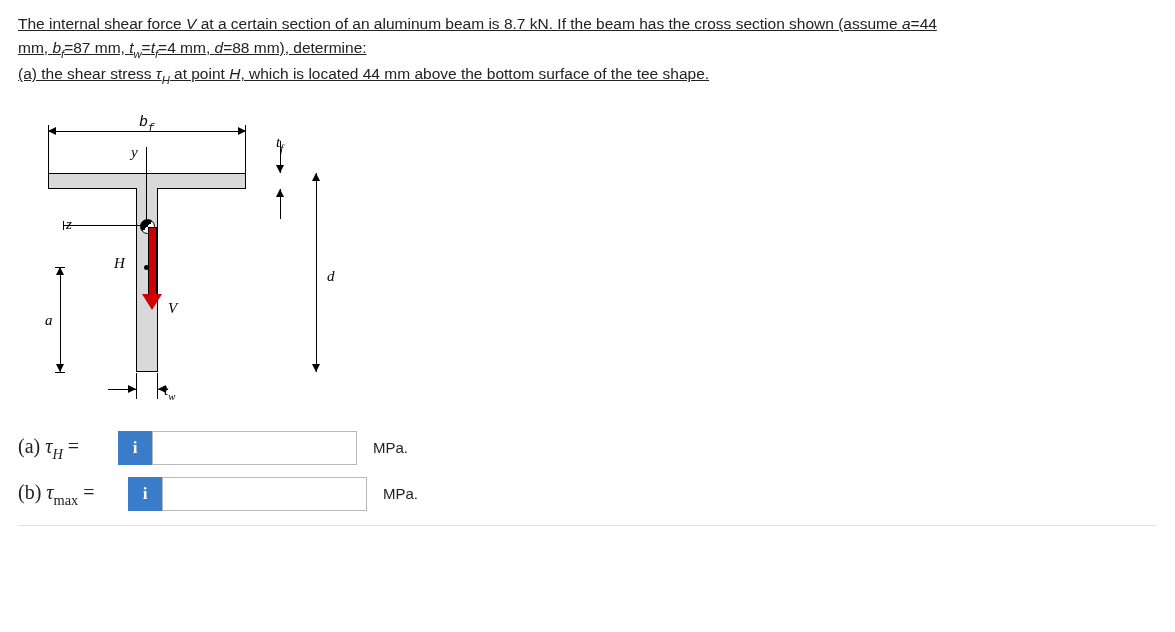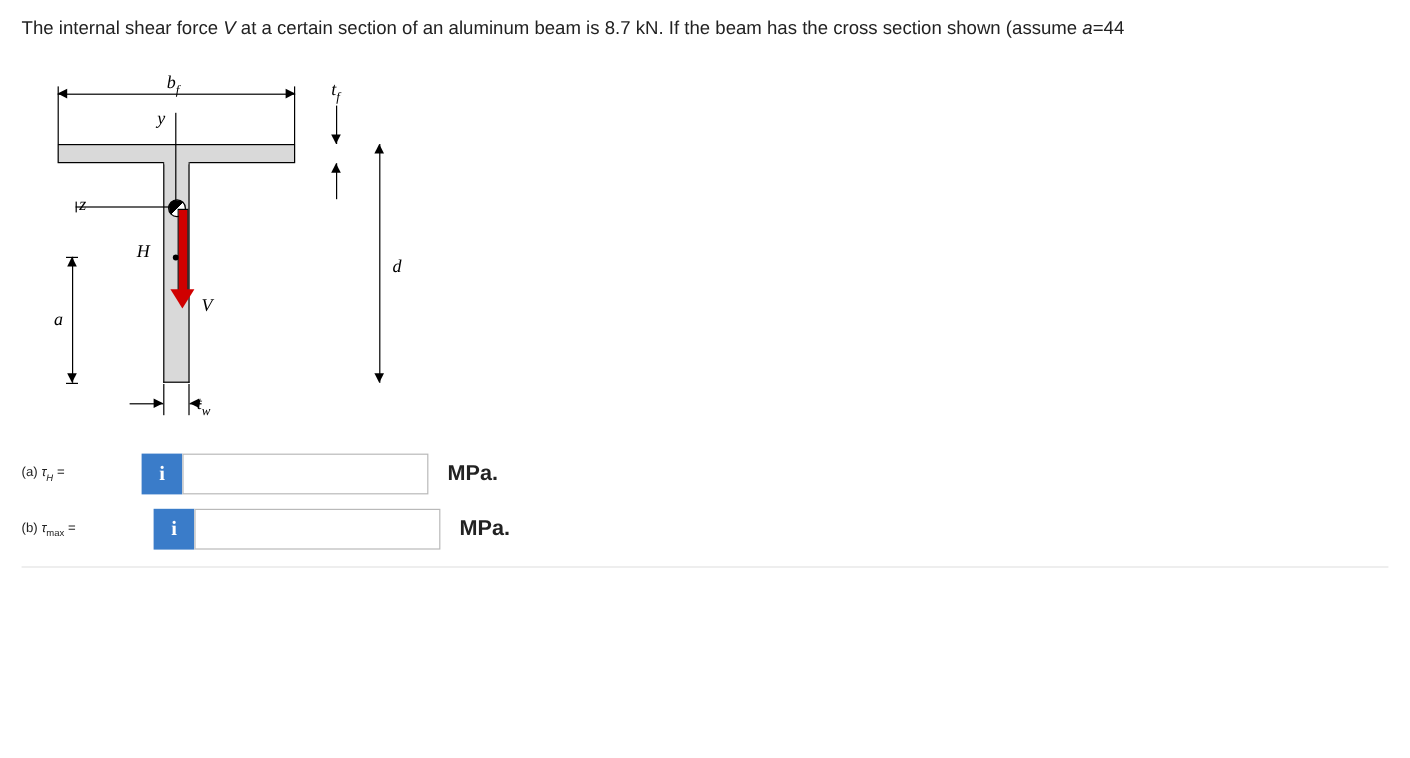--- a/index.html
+++ b/index.html
@@ -6,21 +6,21 @@
     margin: 0;
     padding: 12px 18px;
     font-family: "Helvetica Neue", Helvetica, Arial, sans-serif;
     font-size: 15.5px;
     line-height: 1.55;
     color: #222;
     background: #fff;
     width: 1175px;
     box-sizing: border-box;
   }
-  .prompt p { margin: 0; }
+  .prompt p { margin: 0; text-decoration: underline; }
   .it { font-style: italic; }
   .sub { font-size: 0.72em; vertical-align: sub; position: relative; top: 1px; }
 
   .figure-area {
     margin-top: 28px;
     width: 340px;
     height: 300px;
     position: relative;
   }
   .fig-label {
@@ -167,21 +167,22 @@
   .answers-block { margin-top: 14px; }
   .answers-heading { font-size: 15.5px; margin-bottom: 18px; }
   .answer-row {
     display: flex;
     align-items: center;
     gap: 0;
     margin-bottom: 12px;
   }
   .answer-label {
     width: 100px;
-    font-size: 11px;
+    font-size: 20px;
+    font-family: Liberation Serif, serif;
   }
   .info-btn {
     width: 34px;
     height: 34px;
     background: #3a7cc9;
     color: #fff;
     font-family: "Times New Roman", serif;
     font-weight: bold;
     font-size: 17px;
     display: flex;
@@ -191,53 +192,59 @@
     cursor: pointer;
   }
   .answer-input {
     width: 205px;
     height: 34px;
     border: 1px solid #b9b9b9;
     box-sizing: border-box;
     padding: 0 8px;
     font-size: 15px;
   }
-  .unit { margin-left: 16px; font-size: 18px; font-weight: bold; }
+  .unit { margin-left: 16px; font-size: 15px; }
   .b-row .answer-label { width: 110px; }
   hr.bottom {
     margin-top: 14px;
     border: none;
     border-top: 1px solid #e3e3e3;
   }
 </style>
 </head>
 <body>
 
 <div class="prompt">
   <p>
     <span>The internal shear force </span><span class="it">V</span><span> at a certain section of an aluminum beam is 8.7 kN. If the beam has the cross section shown (assume </span><span class="it">a</span><span>=44</span>
   </p>
+  <p>
+    <span>mm, </span><span class="it">b</span><span class="it sub">f</span><span>=87 mm, </span><span class="it">t</span><span class="it sub">w</span><span>=</span><span class="it">t</span><span class="it sub">f</span><span>=4 mm, </span><span class="it">d</span><span>=88 mm), determine:</span>
+  </p>
+  <p>
+    <span>(a) the shear stress </span><span class="it">τ</span><span class="it sub">H</span><span> at point </span><span class="it">H</span><span>, which is located 44 mm above the bottom surface of the tee shape.</span>
+  </p>
 </div>
 
 <div class="figure-area">
 
   <div class="dim bf-line"></div>
   <div class="dim bf-tick-l"></div>
   <div class="dim bf-tick-r"></div>
   <div class="dim bf-arr-l"></div>
   <div class="dim bf-arr-r"></div>
-  <div class="fig-label" style="left:121px; top:-6px;">
+  <div class="fig-label" style="left:121px; top:-6px;font-family:Liberation Mono, monospace;">
     <span>b</span><span class="sub" style="font-style:italic;">f</span>
   </div>
 
   <div class="dim tf-line"></div>
   <div class="dim tf-arr-d"></div>
   <div class="dim tf-line2"></div>
   <div class="dim tf-arr-u"></div>
-  <div class="fig-label" style="left:258px; top:0;">
+  <div class="fig-label" style="left:258px; top:14px;">
     <span>t</span><span class="sub" style="font-style:italic;">f</span>
   </div>
 
   <div class="flange"></div>
   <div class="web"></div>
   <div class="web-join"></div>
 
   <div class="y-axis"></div>
   <div class="fig-label" style="left:113px; top:24px;">y</div>
 

